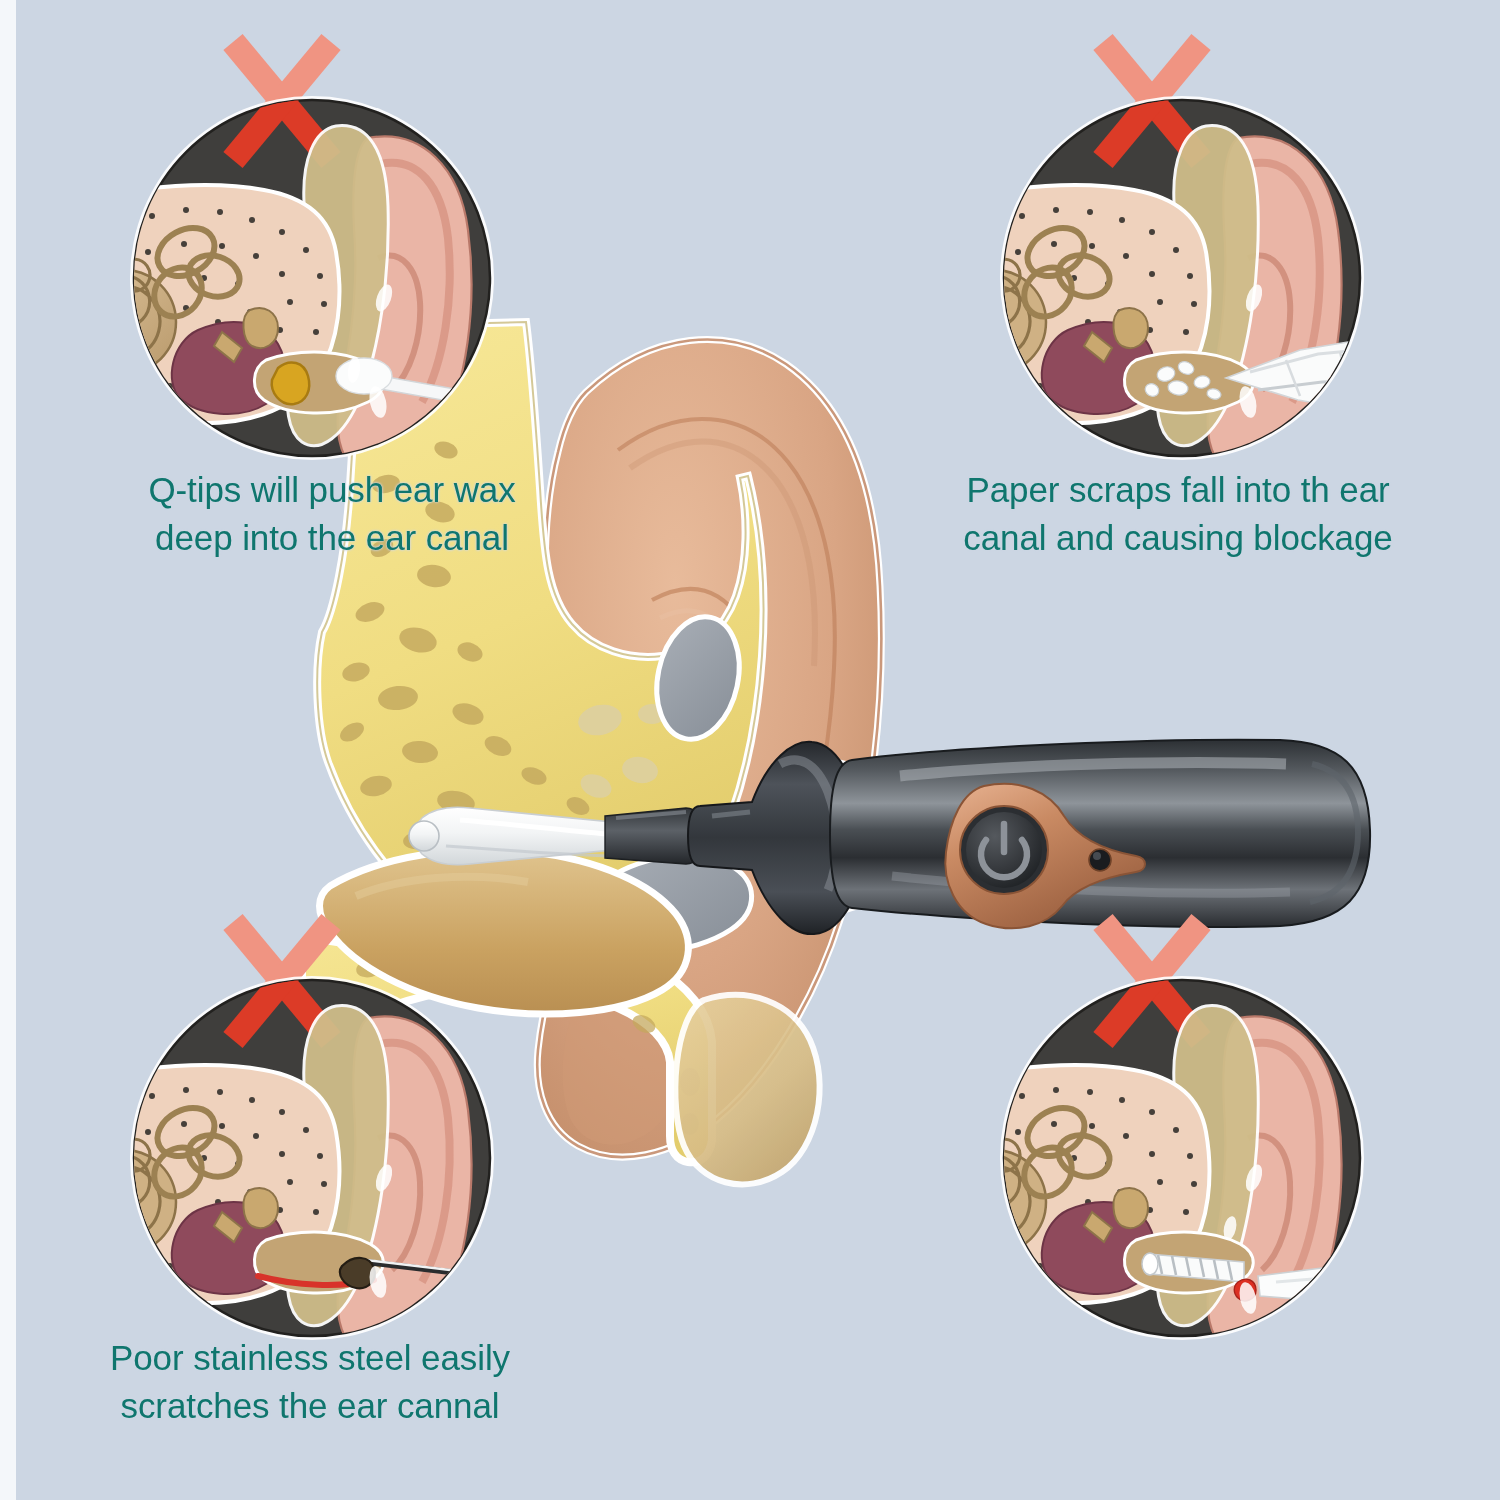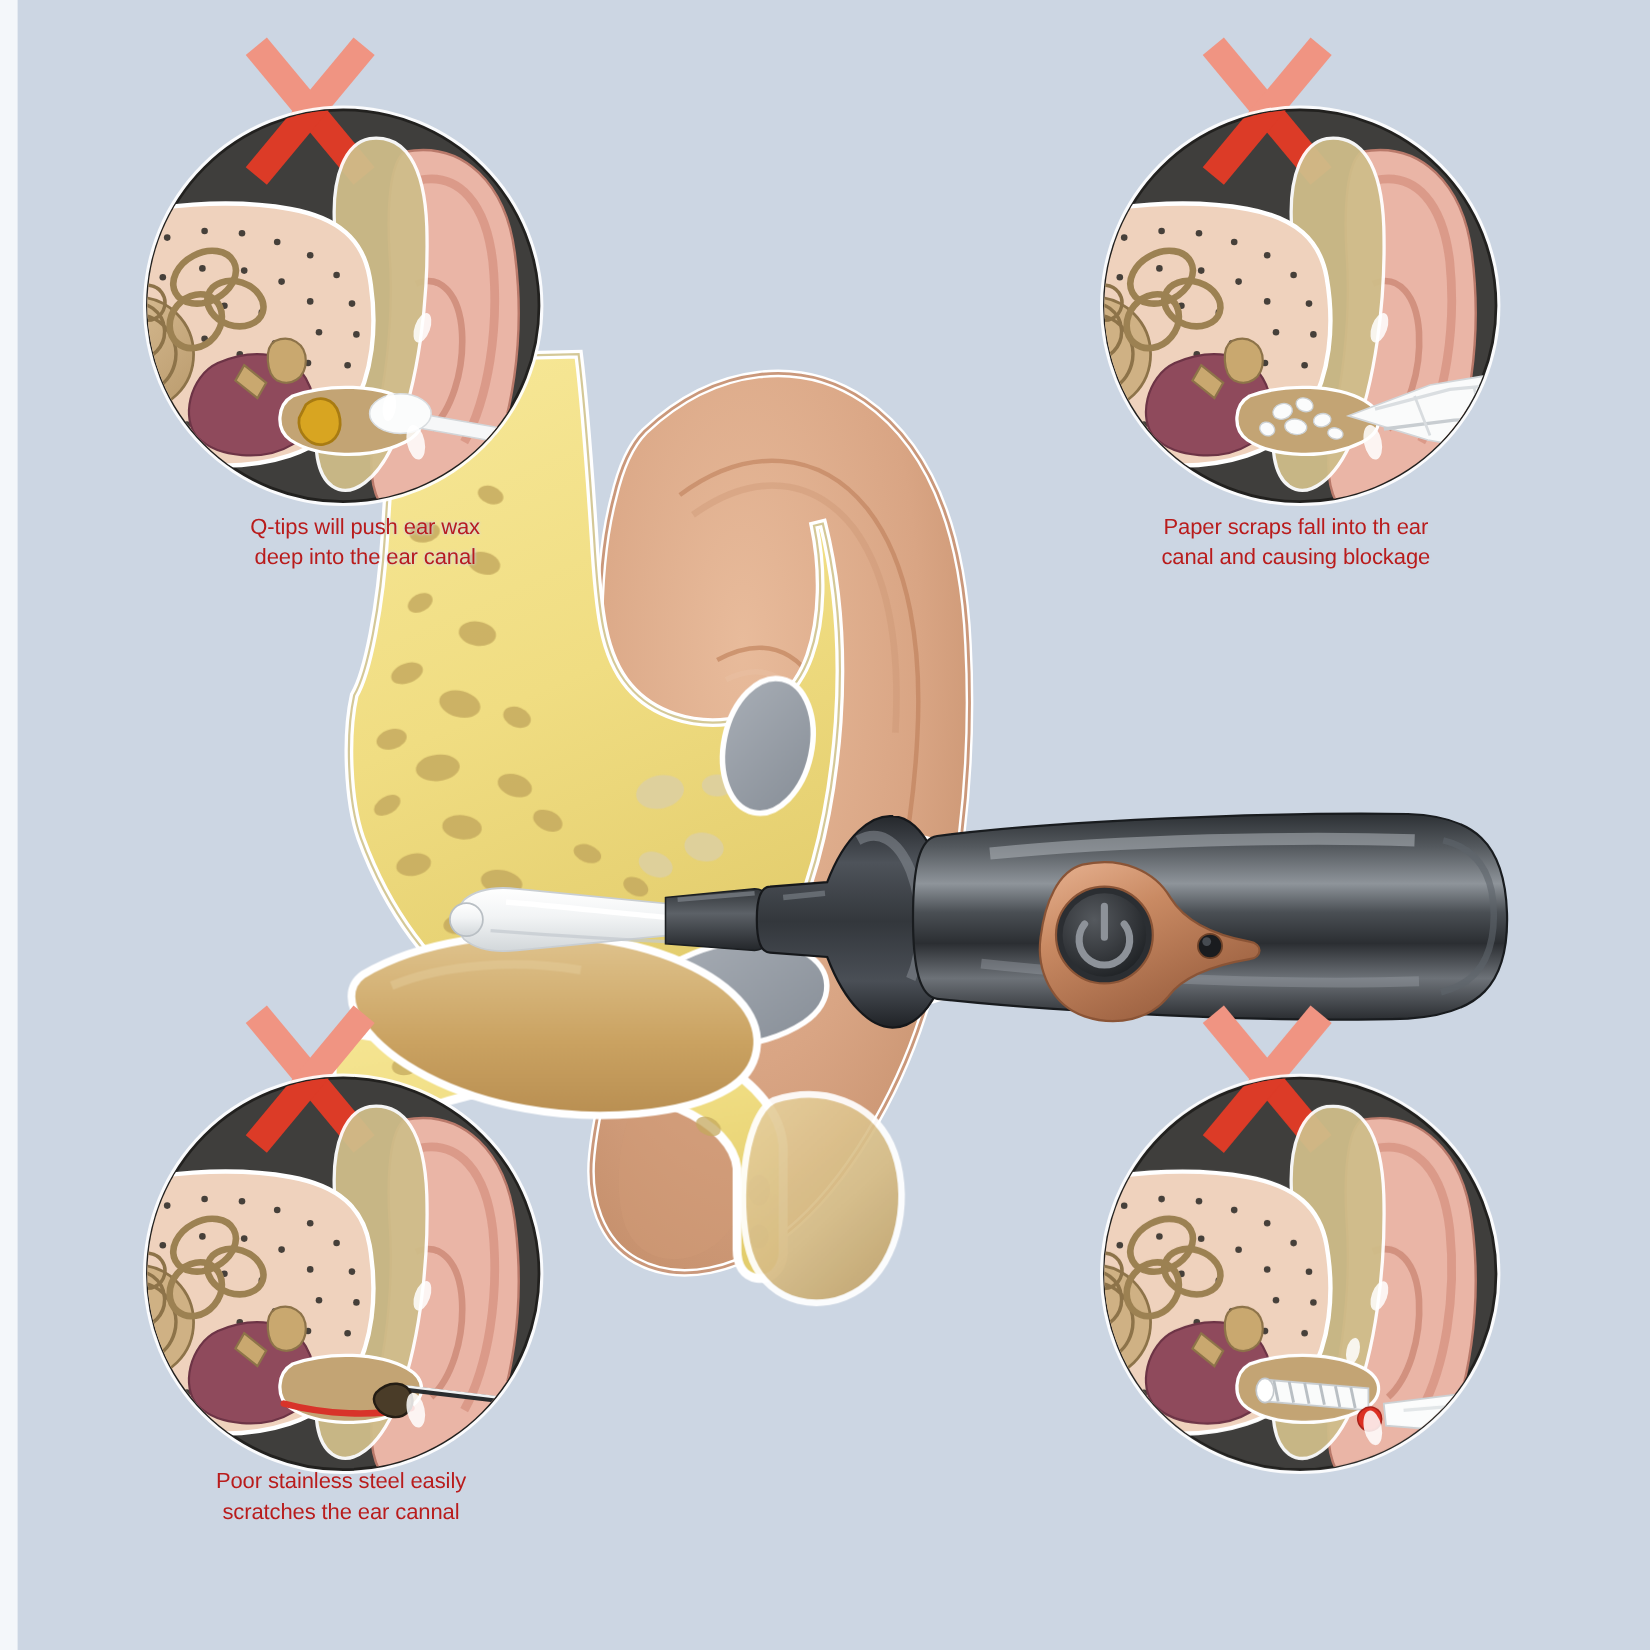--- a/index.html
+++ b/index.html
@@ -15,22 +15,22 @@
     overflow:hidden;
   }
   .left-margin{
     position:absolute;left:0;top:0;width:16px;height:1500px;
     background:#f4f7fa;
   }
   .panel{position:absolute;}
   .caption{
     position:absolute;
     text-align:center;
-    color:#b91c1c;
-    font-size:20px;
+    color:#0f766e;
+    font-size:35px;
     line-height:1.38;
     letter-spacing:-0.1px;
     white-space:pre-line;
     text-shadow:0 0 2px #ccd6e3, 0 0 3px #ccd6e3;
     font-weight:400;
   }
   .cap-tl{left:122px;top:466px;width:420px;}
   .cap-tr{left:958px;top:466px;width:440px;}
   .cap-bl{left:90px;top:1334px;width:440px;}
   .cap-br{left:968px;top:1334px;width:420px;}

